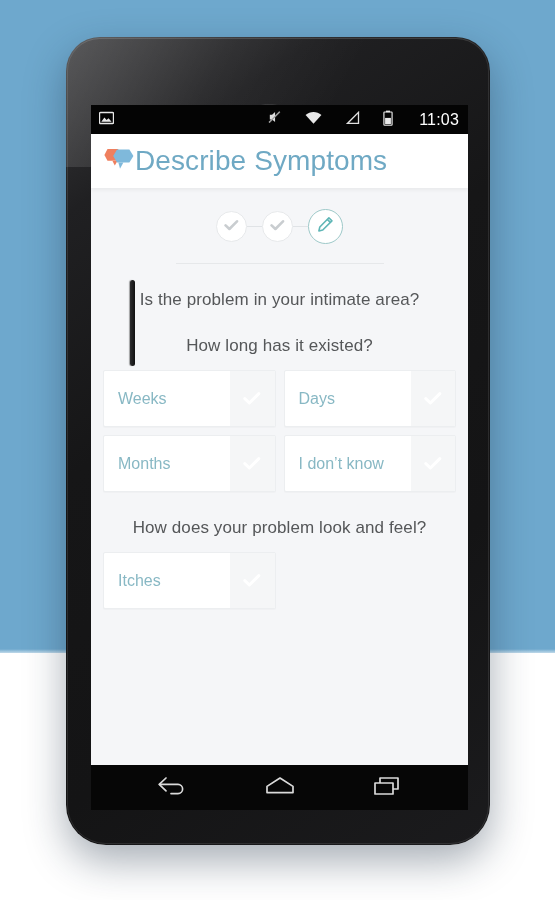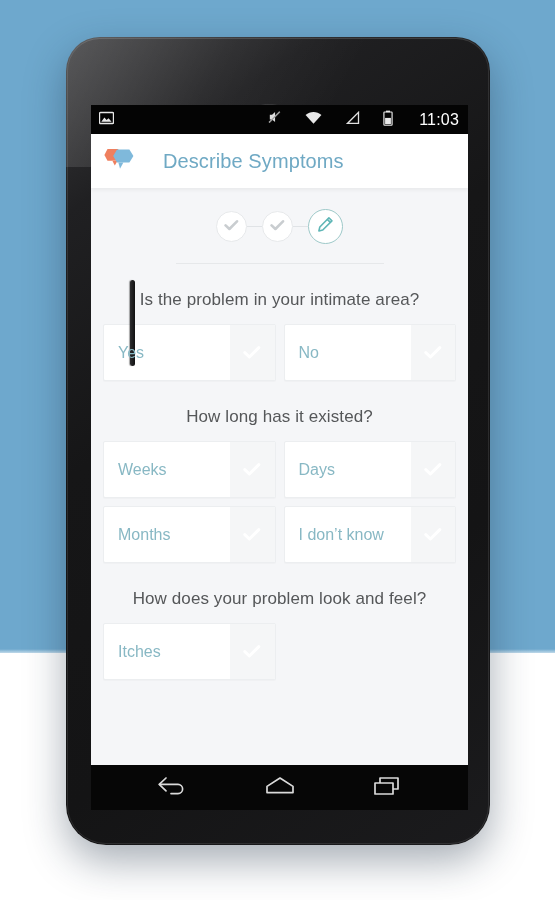--- a/index.html
+++ b/index.html
@@ -133,23 +133,23 @@
     height: 54px;
     background: #ffffff;
     display: flex;
     align-items: center;
     padding-left: 13px;
     box-shadow: 0 2px 4px rgba(0,0,0,0.055);
     position: relative;
     z-index: 3;
   }
   #app-title {
-    font-size: 20px;
+    font-size: 28px;
     color: #6fa9c4;
-    margin-left: 28px;
+    margin-left: 0;
     letter-spacing: 0.1px;
     font-weight: 400;
   }
 
   
   #content {
     position: relative;
     height: 577px;
     background: #f5f6f8;
     overflow: hidden;
@@ -350,38 +350,20 @@
               <path d="M12.6 1.9 L15.8 5.1 L6.1 14.8 L2.0 15.8 L3.0 11.7 Z" fill="none" stroke="#5fb6b6" stroke-width="1.7" stroke-linejoin="round"></path>
               <line x1="10.9" y1="3.6" x2="14.1" y2="6.8" stroke="#5fb6b6" stroke-width="1.7"></line>
             </svg>
           </span>
         </div>
       </div>
       <div id="stepper-divider"></div>
 
       <div class="question-block">
         <div class="question-title">Is the problem in your intimate area?</div>
-        <div class="option-grid">
-          <div class="option">
-            <span class="option-label">Yes</span>
-            <span class="option-check">
-              <svg width="18" height="15" viewBox="0 0 18 15">
-                <path d="M1.8 7.6 L6.4 12.0 L15.8 2.6" fill="none" stroke="#ffffff" stroke-width="3" stroke-linecap="round" stroke-linejoin="round"></path>
-              </svg>
-            </span>
-          </div>
-          <div class="option">
-            <span class="option-label">No</span>
-            <span class="option-check">
-              <svg width="18" height="15" viewBox="0 0 18 15">
-                <path d="M1.8 7.6 L6.4 12.0 L15.8 2.6" fill="none" stroke="#ffffff" stroke-width="3" stroke-linecap="round" stroke-linejoin="round"></path>
-              </svg>
-            </span>
-          </div>
-        </div>
       </div>
 
       <div class="question-block">
         <div class="question-title">How long has it existed?</div>
         <div class="option-grid">
           <div class="option">
             <span class="option-label">Weeks</span>
             <span class="option-check">
               <svg width="18" height="15" viewBox="0 0 18 15">
                 <path d="M1.8 7.6 L6.4 12.0 L15.8 2.6" fill="none" stroke="#ffffff" stroke-width="3" stroke-linecap="round" stroke-linejoin="round"></path>

